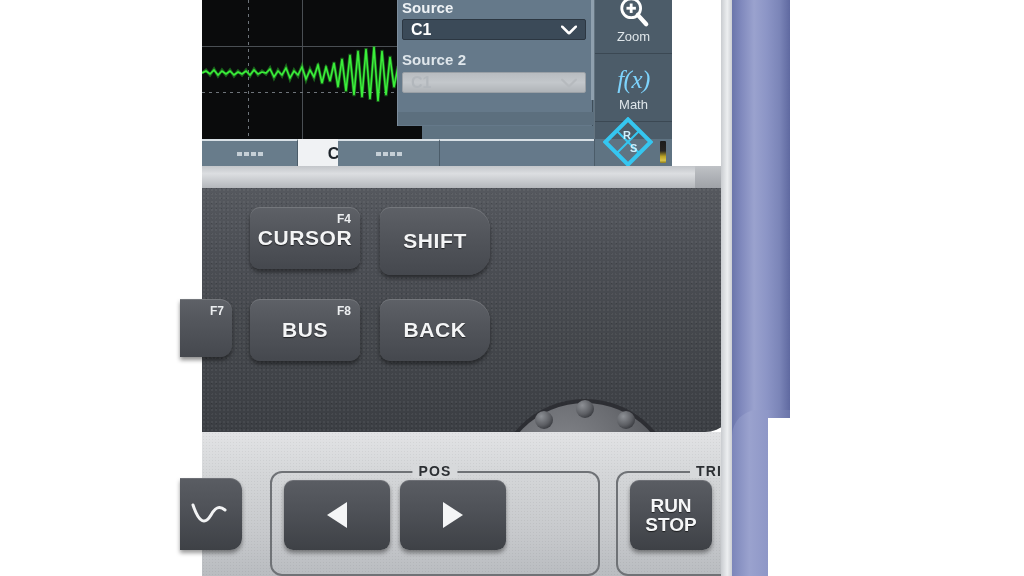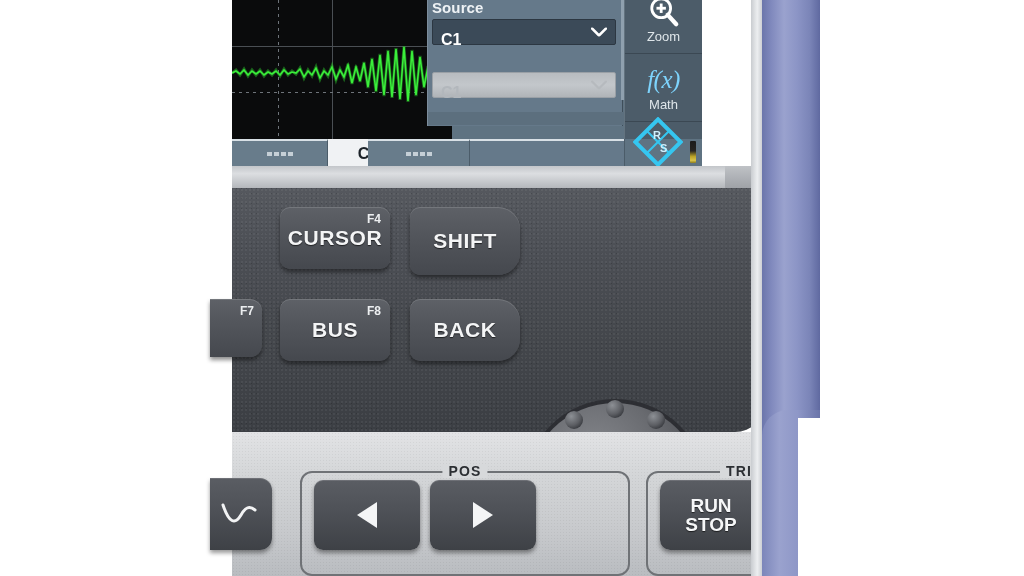--- a/index.html
+++ b/index.html
@@ -8,21 +8,21 @@
     background: #ffffff;
     font-family: "Liberation Sans", sans-serif;
     overflow: hidden;
   }
 
   #root { position: relative; width: 1024px; height: 576px; background: #fff; }
 
   
   .device {
     position: absolute;
-    left: 232px; top: 0px;
+    left: 202px; top: 0px;
     width: 535px; height: 576px;
   }
 
   
   .side-panel {
     position: absolute;
     left: 530px; top: 0px;
     width: 58px; height: 576px;
     background: linear-gradient(to right,
        #6b76ab 0%, #8089bd 16%, #9aa2ce 38%, #8c95c6 60%, #7b85b8 82%, #5f69a0 100%);
@@ -100,22 +100,22 @@
     line-height: 1;
   }
   .dlg-label.dim { color:#dfe6eb; }
 
   .dropdown {
     position: relative;
     background: #3b4a58;
     border: 1px solid #2c3742;
     border-radius: 2px;
     height: 21px;
-    display: flex; 
-    padding: 12px 8px;
+    display: flex; align-items: center;
+    padding: 0 8px;
   }
   .dropdown .dd-val {
     color: #ffffff; font-size: 16px; font-weight: bold; line-height: 1;
   }
   .chev {
     position: absolute; right: 8px; top: 50%;
     width: 16px; height: 9px; transform: translateY(-50%);
   }
   .chev svg { display:block; }
 
@@ -344,20 +344,23 @@
           <div class="dropdown">
             <span class="dd-val">C1</span>
             <span class="chev">
               <svg viewBox="0 0 16 9" width="16" height="9">
                 <path d="M1,1 L8,8 L15,1" fill="none" stroke="#ffffff" stroke-width="2.6" stroke-linecap="square"></path>
               </svg>
             </span>
           </div>
         </div>
 
+        <div class="dlg-row" style="position:absolute; left:0; top:66px; width:196px;">
+          <div class="dlg-label dim">Source 2</div>
+        </div>
 
         <div style="position:absolute; left:4px; top:86px; width:184px;">
           <div class="dropdown disabled">
             <span class="dd-val">C1</span>
             <span class="chev">
               <svg viewBox="0 0 16 9" width="16" height="9">
                 <path d="M1,1 L8,8 L15,1" fill="none" stroke="#b6babe" stroke-width="2.2" stroke-linecap="square"></path>
               </svg>
             </span>
           </div>
@@ -494,21 +497,21 @@
       </div>
 
       <div class="lbtn" style="left:82px; top:48px; width:106px; height:70px;">
         <span class="tri tri-l"></span>
       </div>
 
       <div class="lbtn" style="left:198px; top:48px; width:106px; height:70px;">
         <span class="tri tri-r"></span>
       </div>
 
-      <div class="lbtn" style="left:428px; top:48px; width:102px; height:70px;border-radius:10px;">
+      <div class="lbtn" style="left:428px; top:48px; width:82px; height:70px;">
         <span class="lbl2">
           <span>RUN</span><br>
           <span>STOP</span>
         </span>
       </div>
     </div>
 
     <div class="bezel-edge"></div>
     <div class="side-panel"></div>
     <div class="side-cut"></div>

